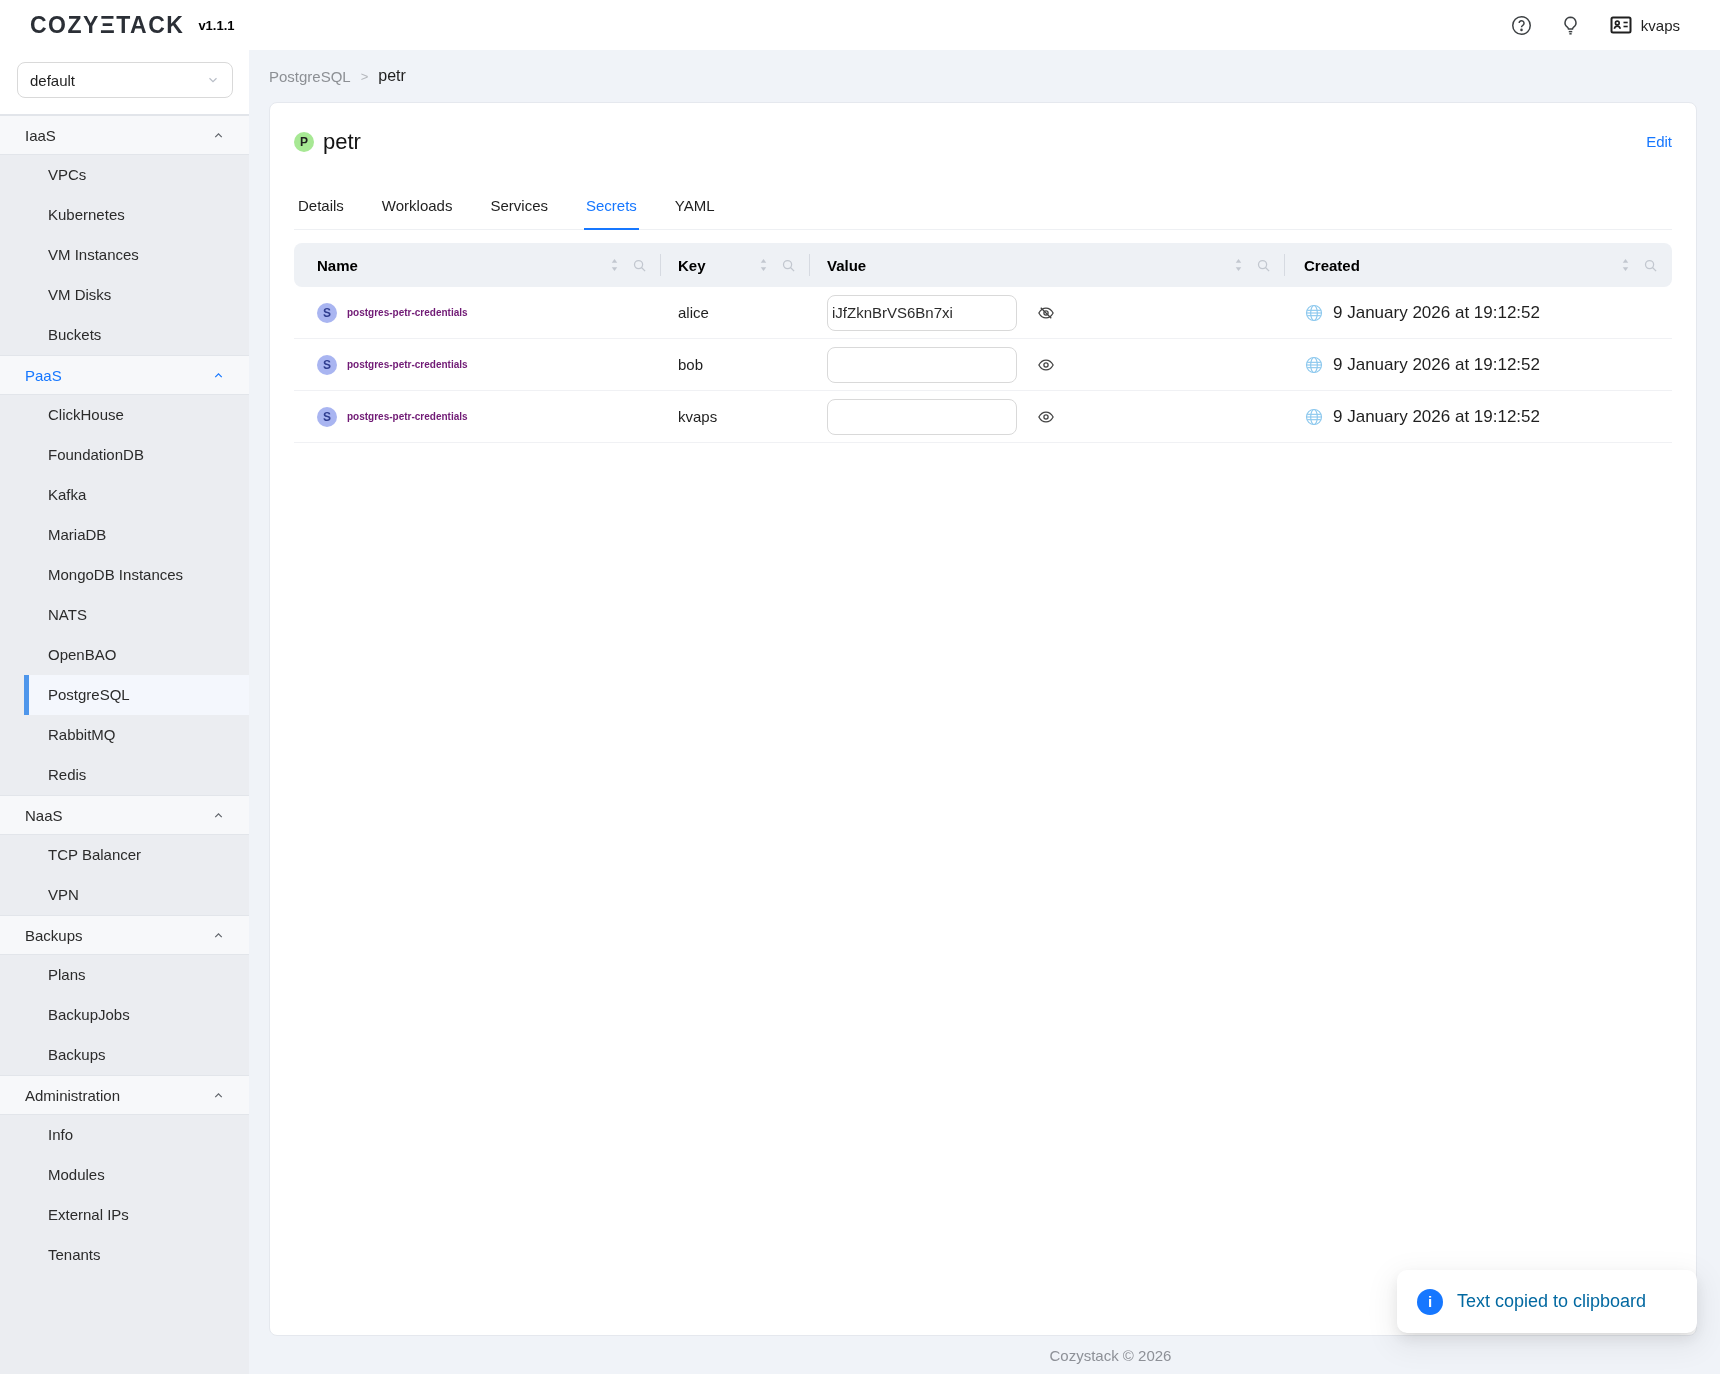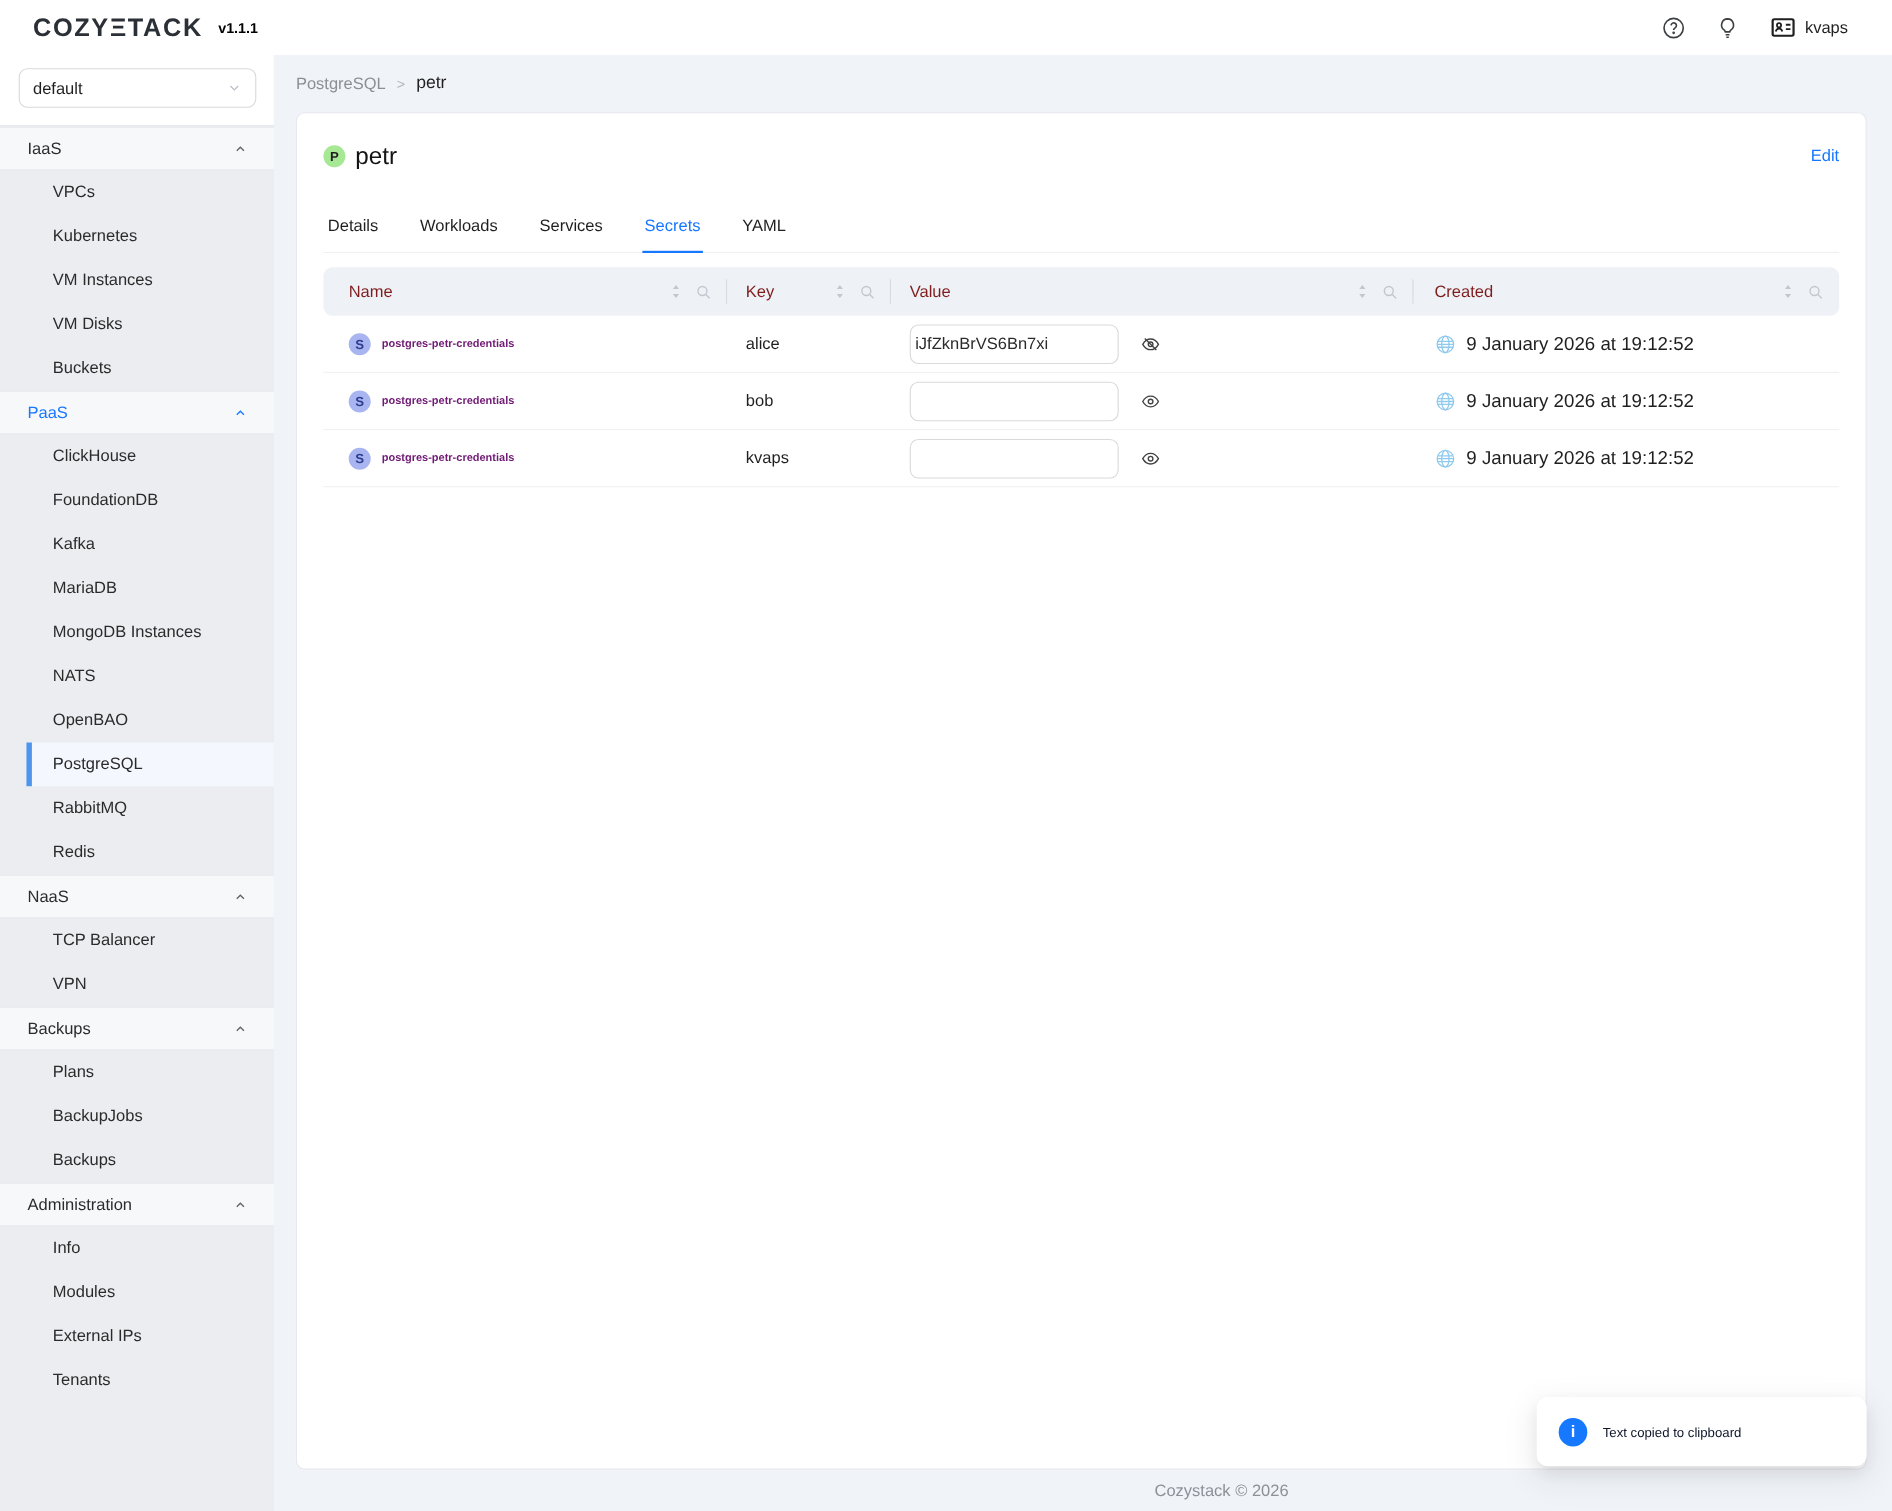--- a/index.html
+++ b/index.html
@@ -55,21 +55,21 @@
   .edit-link { margin-left:auto; color:#1677ff; font-size:15px; cursor:pointer; margin-top:6px; }
 
   .tabs { display:flex; gap:34px; margin-top:42px; border-bottom:1px solid #eef0f3; padding-left:2px; }
   .tab { padding:0 2px 14px; font-size:15px; color:#1f1f1f; cursor:pointer; }
   .tab.active { color:#1677ff; border-bottom:2px solid #1677ff; margin-bottom:-1px; }
 
   
   .table { margin-top:13px; }
   .t-header { display:flex; align-items:center; height:44px; background:#eef1f5; border-radius:8px; }
   .th { display:flex; align-items:center; height:100%; position:relative; padding-left:23px; }
-  .th .label { font-size:15px; font-weight:400; color:#7f1d1d; }
+  .th .label { font-size:15px; font-weight:700; color:#000000; }
   .th-icons { margin-left:auto; display:flex; align-items:center; gap:12px; padding-right:14px; }
   .th:not(:last-child)::after { content:''; position:absolute; right:0; top:11px; bottom:11px; width:1px; background:#d6dae1; }
   .col-name { width:367px; flex:none; }
   .col-key { width:149px; flex:none; padding-left:17px; }
   .col-value { width:475px; flex:none; padding-left:17px; }
   .col-created { flex:1; padding-left:19px; }
 
   .t-row { display:flex; align-items:center; height:52px; border-bottom:1px solid #f0f1f4; }
   .td { display:flex; align-items:center; }
   .td-name { width:367px; flex:none; padding-left:23px; gap:10px; }
@@ -85,21 +85,21 @@
 
   .footer { height:38px; display:flex; align-items:center; justify-content:center; padding-left:252px; }
   .footer span { font-size:15px; color:#8d9097; }
 
   
   .toast { position:fixed; right:23px; bottom:41px; width:300px; height:63px; background:#fff; border-radius:10px;
     box-shadow:0 6px 16px rgba(0,0,0,.08), 0 3px 6px -4px rgba(0,0,0,.12), 0 9px 28px 8px rgba(0,0,0,.05);
     display:flex; align-items:center; padding:0 20px; gap:14px; }
   .info-icon { width:26px; height:26px; flex:none; border-radius:50%; background:#1677ff; color:#fff;
     font-size:15px; font-weight:700; display:flex; align-items:center; justify-content:center; font-style:normal; }
-  .toast-text { font-size:12px; color:#0f172a; }
+  .toast-text { font-size:18px; color:#0369a1; }
 
   svg { display:block; }
 </style>
 </head>
 <body>
 
 <header class="topbar">
   <div class="logo">COZYΞTACK</div>
   <div class="version">v1.1.1</div>
   <div class="topbar-right">

